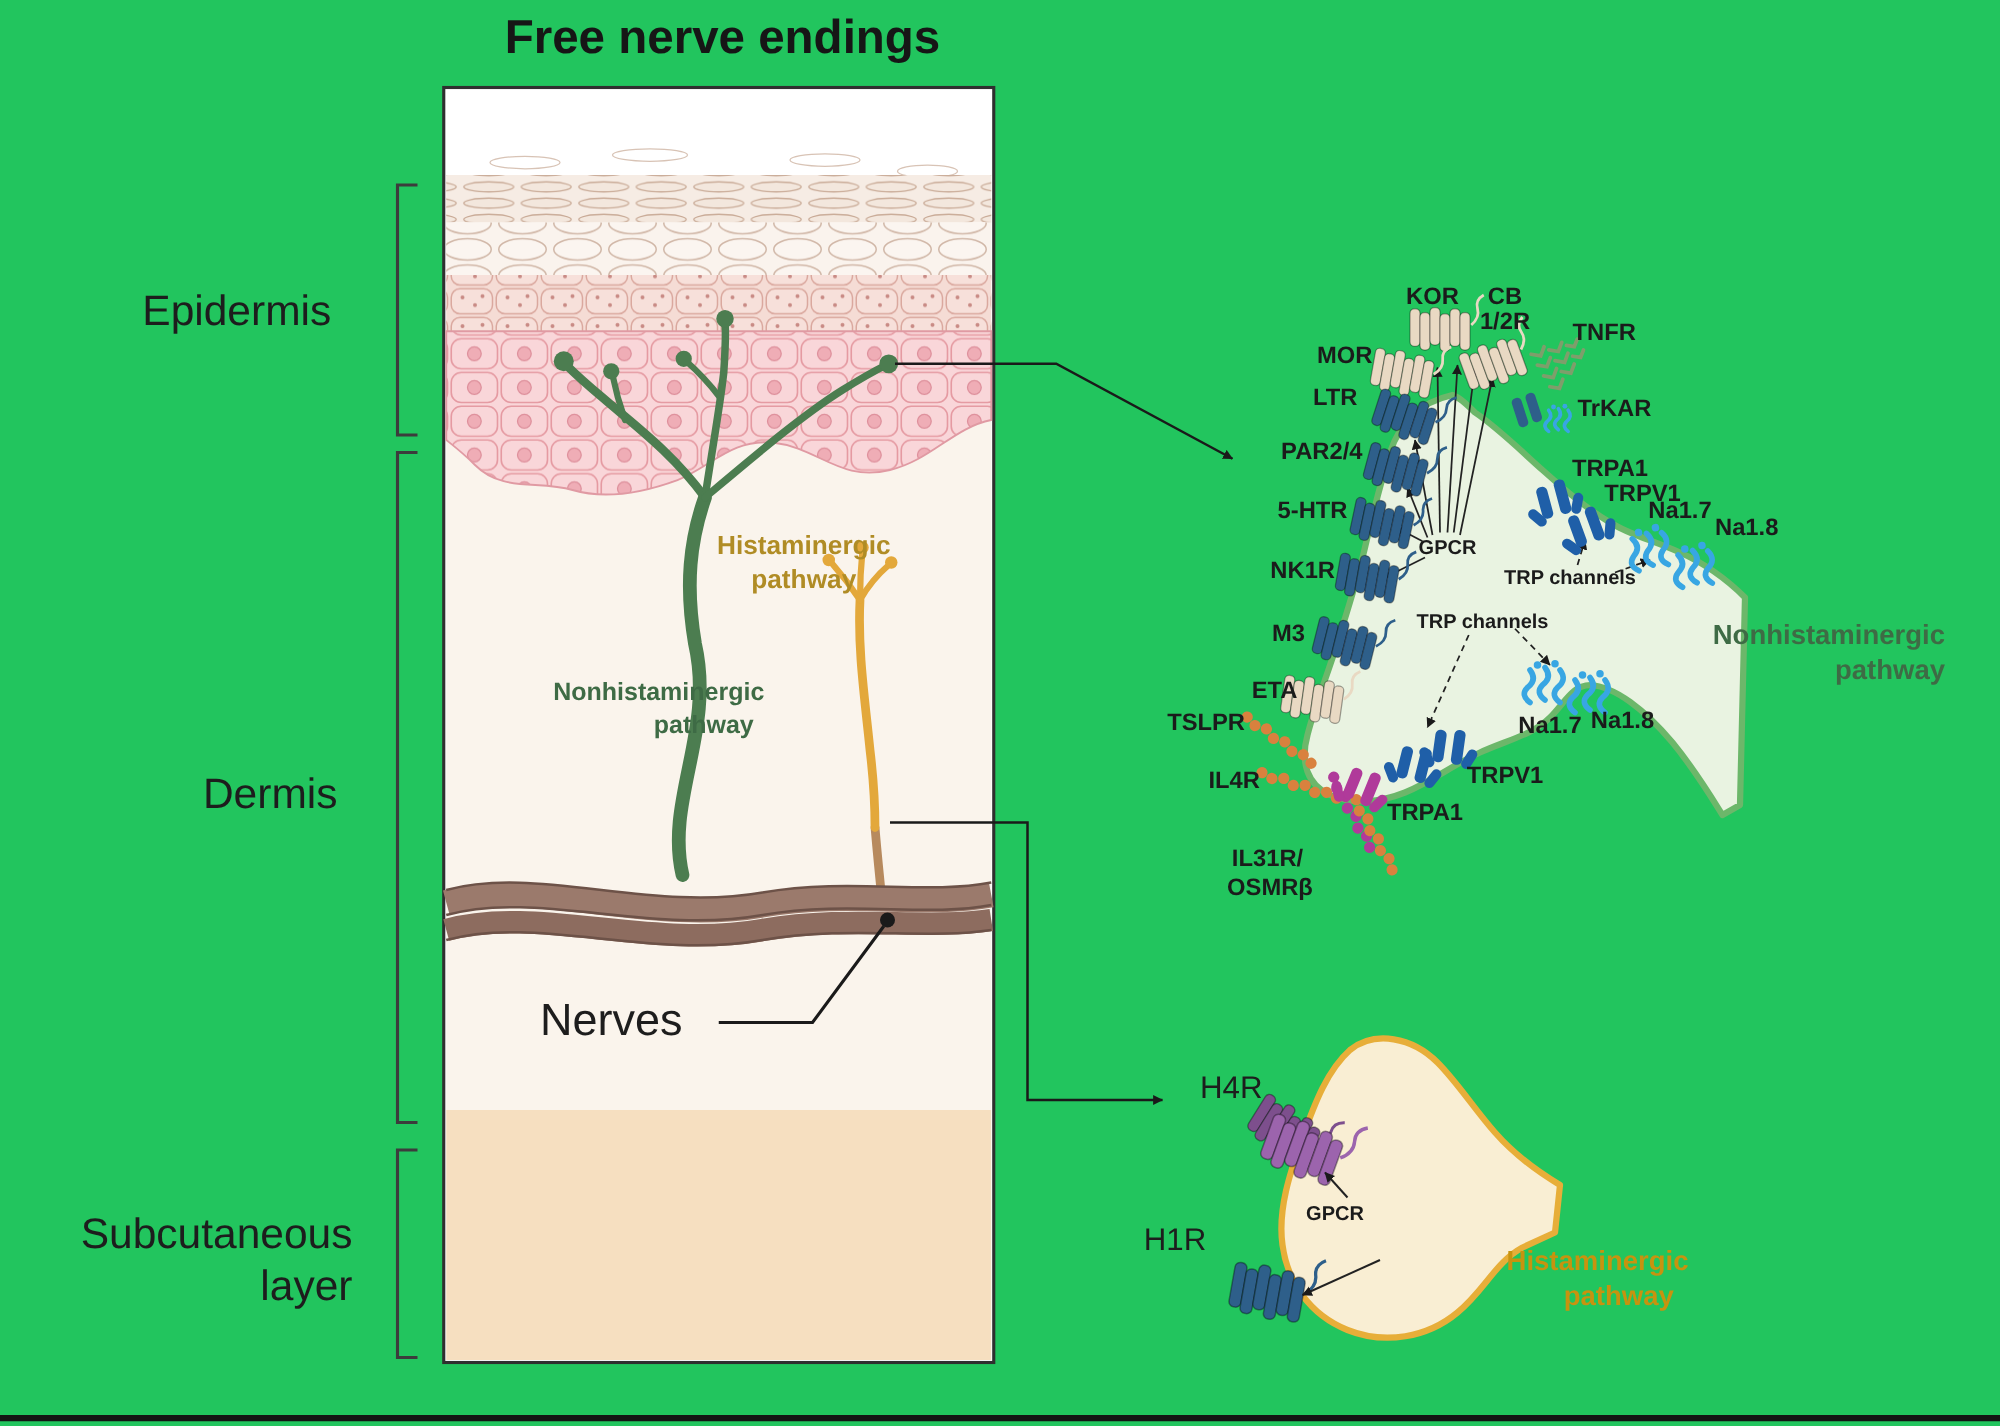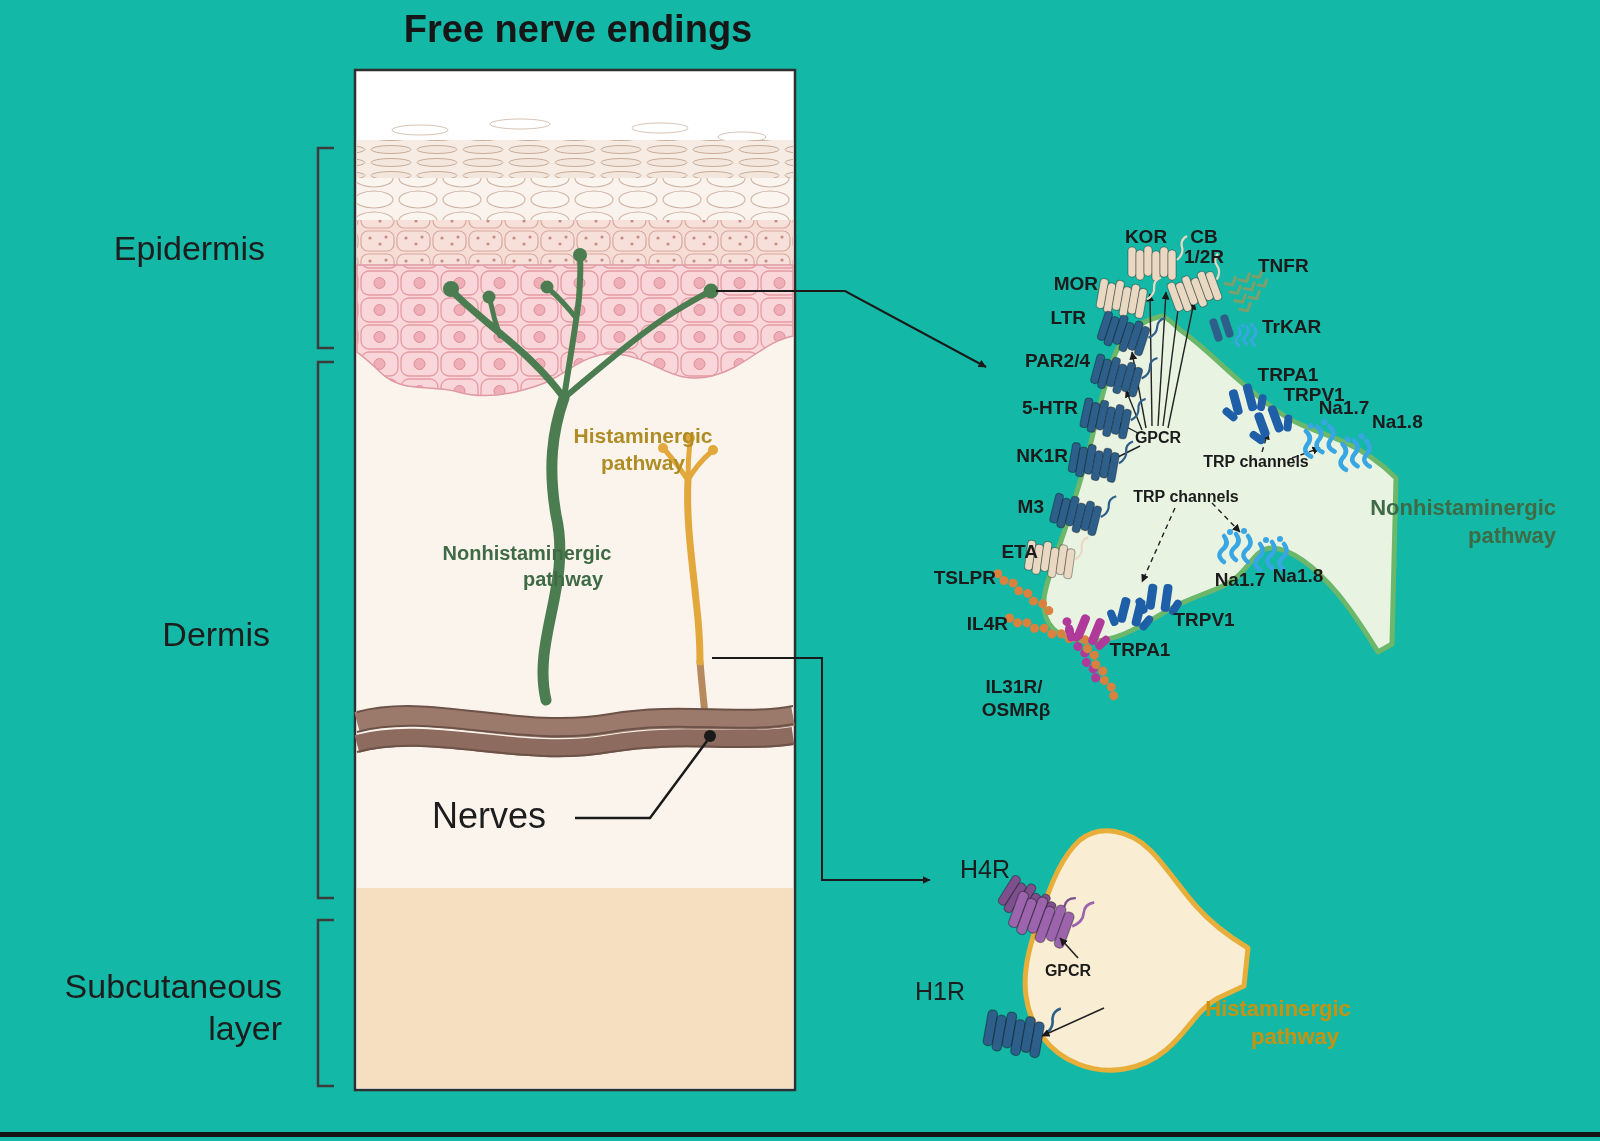--- a/index.html
+++ b/index.html
@@ -1,16 +1,16 @@
 <!DOCTYPE html>
 <html><head>
 <meta charset="utf-8">
 <style>
   html,body{margin:0;padding:0;background:#ffffff;}
-  .stage{position:relative;width:1600px;height:1141px;background:#14b8a6;overflow:hidden;}
+  .stage{position:relative;width:1600px;height:1141px;background:#22c55e;overflow:hidden;}
   svg{display:block;font-family:"Liberation Sans",sans-serif;}
   text{font-family:"Liberation Sans",sans-serif;}
   .title-txt{font-size:38px;font-weight:700;fill:#161616;}
   .layer-lbl{font-size:34px;fill:#1d1d1d;}
   .nerves-lbl{font-size:36px;fill:#1d1d1d;}
   .rcpt{font-size:19px;font-weight:700;fill:#1b1b1b;}
   .small-lbl{font-size:16px;font-weight:700;fill:#1b1b1b;}
   .h-lbl{font-size:25px;fill:#1d1d1d;}
   .inbox-gold{font-size:21px;font-weight:700;fill:#b08c25;}
   .inbox-green{font-size:20px;font-weight:700;fill:#3e6b45;}

